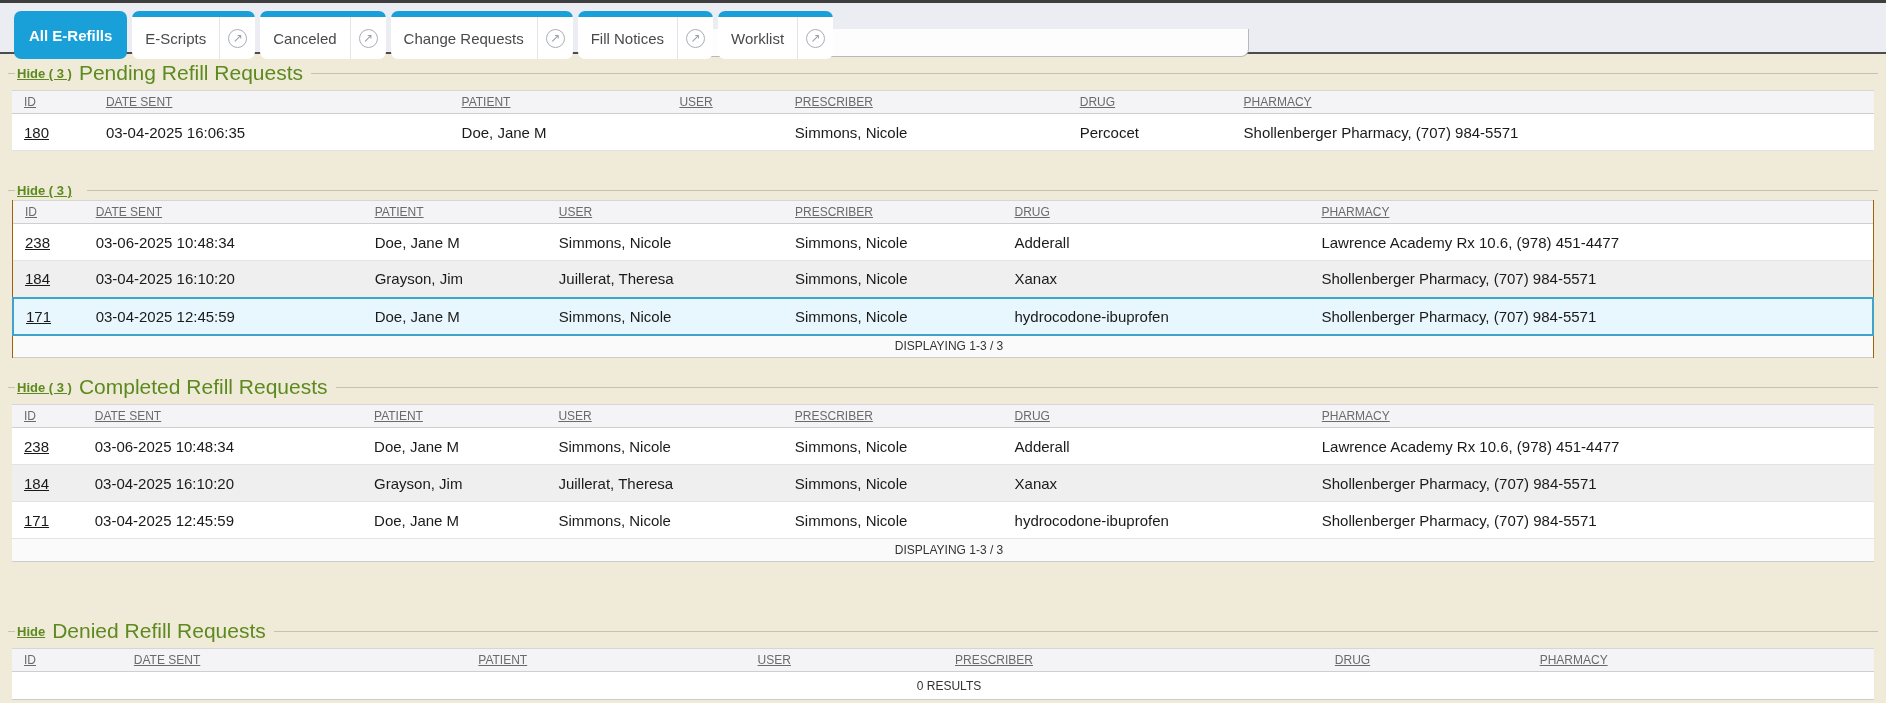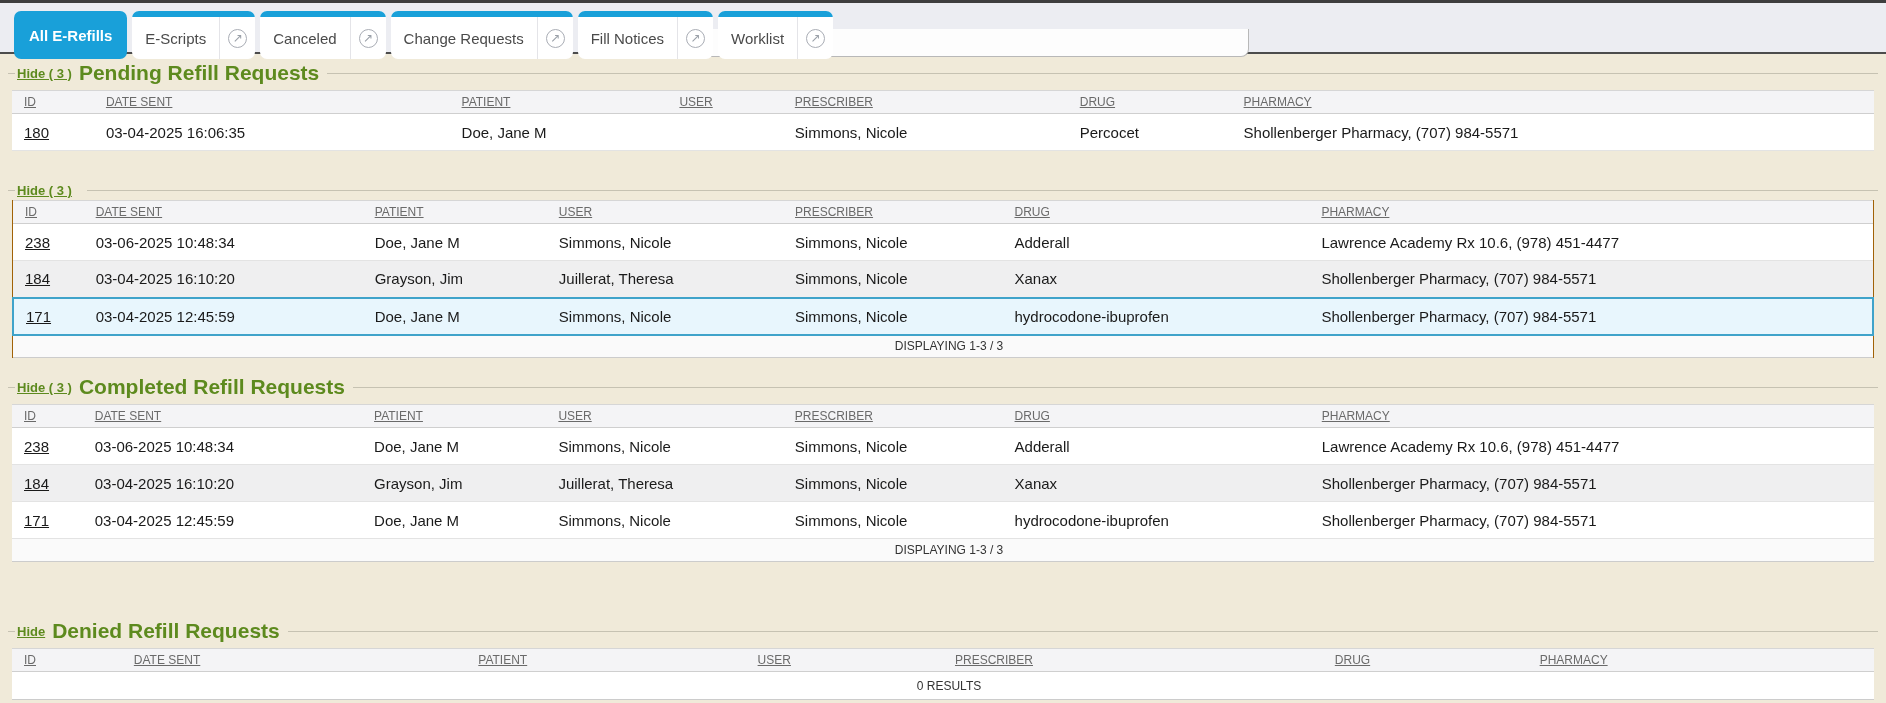--- a/index.html
+++ b/index.html
@@ -27,21 +27,21 @@
   .hangbox { position:absolute; left:645px; width:604px; top:26px; height:28px;
     background:#fdfdfd; border:1px solid #b8b8b8; border-top:none;
     border-radius:0 0 8px 8px; z-index:2; }
 
   
   .content { padding-bottom:10px; }
   .sec-head { display:flex; align-items:center; margin-left:8px; margin-right:8px; }
   .sec-head::before { content:""; width:7px; height:1px; background:#c6c2b2; margin-right:2px; }
   .hide-link { color:#5d8a1e; font-weight:bold; font-size:13px;
     text-decoration:underline; white-space:pre; cursor:pointer; margin-right:7px; }
-  .sec-title { color:#5d8a1e; font-weight:bold; font-size:21px; line-height:30px;
+  .sec-title { color:#5d8a1e; font-weight:normal; font-size:21px; line-height:30px;
     white-space:pre; }
   .sec-rule { flex:1; height:1px; background:#c6c2b2; margin-left:8px; }
 
   table.refills { width:calc(100% - 24px); margin:2px 12px 0 12px;
     border-collapse:collapse; table-layout:fixed; background:#a16207; }
   table.refills th { height:23px; background:#f4f4f6;
     border-top:1px solid #d6d6d6; border-bottom:1px solid #cfcfcf;
     font-weight:normal; text-align:left; padding-left:12px;
     font-size:12px; color:#6a6a6a; text-decoration:underline; cursor:pointer;
     white-space:nowrap; overflow:hidden; }

